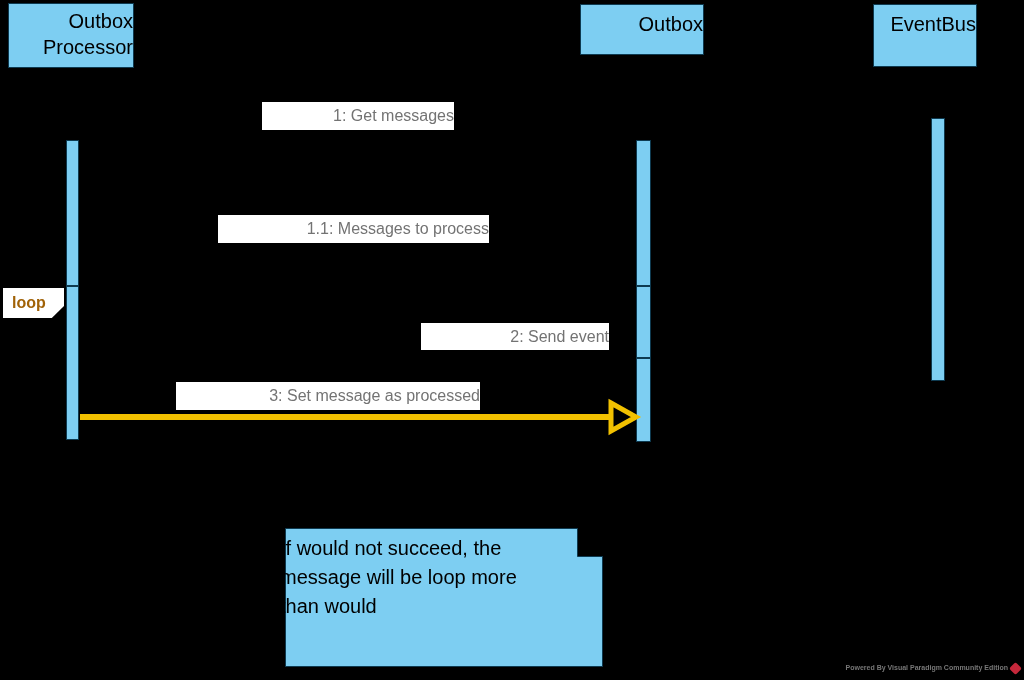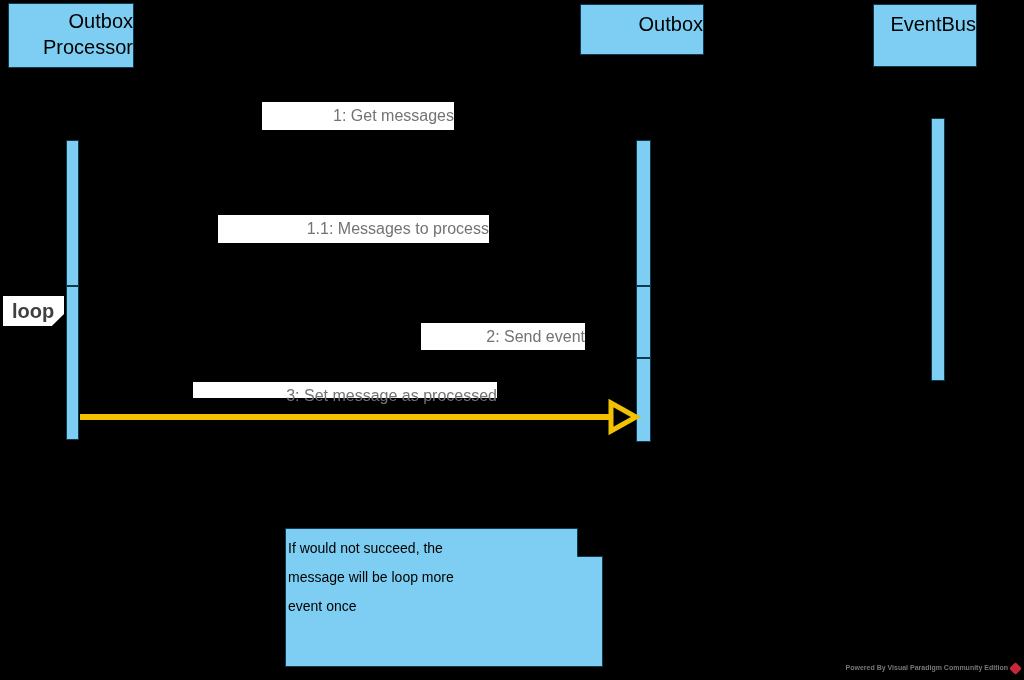--- a/index.html
+++ b/index.html
@@ -21,33 +21,33 @@
     position:absolute;background:#7DCEF2;border:1px solid #0E3A50;
     box-sizing:border-box;
   }
   
   .mlabel{
     position:absolute;background:#FFFFFF;color:#737373;font-size:16px;
     text-align:right;box-sizing:border-box;
   }
   .mlabel-1{left:262px;top:102px;width:192px;height:28px;line-height:28px;}
   .mlabel-2{left:218px;top:204px;width:271px;height:28px;line-height:28px;margin-top:11px;}
-  .mlabel-3{left:421px;top:323px;width:164px;height:27px;line-height:27px;}
-  .mlabel-4{left:193px;top:382px;width:304px;height:16px;line-height:28px;}
+  .mlabel-3{left:421px;top:323px;width:188px;height:27px;line-height:27px;}
+  .mlabel-4{left:176px;top:382px;width:304px;height:28px;line-height:28px;}
   
   .loop{
-    position:absolute;left:3px;top:296px;width:61px;height:30px;
-    background:#FFFFFF;color:#404040;font-weight:bold;font-size:20px;
+    position:absolute;left:3px;top:288px;width:61px;height:30px;
+    background:#FFFFFF;color:#a16207;font-weight:bold;font-size:16px;
     line-height:30px;padding-left:9px;box-sizing:border-box;
     clip-path:polygon(0 0,100% 0,100% 60%,80% 100%,0 100%);
   }
   
   .overlay{position:absolute;left:0;top:0;width:1024px;height:680px;}
   .note-text{
-    position:absolute;left:288px;top:534px;color:#000;font-size:14px;
+    position:absolute;left:280px;top:534px;color:#000;font-size:20px;
     line-height:29px;white-space:nowrap;
   }
   
   .wm{
     position:absolute;right:4px;top:662px;height:12px;display:flex;
     align-items:center;gap:3px;
   }
   .wm-text{
     color:#777777;font-size:7px;line-height:10px;white-space:nowrap;
     font-weight:bold;letter-spacing:0px;
@@ -92,21 +92,21 @@
   </svg>
 
   <div class="mlabel mlabel-1">1: Get messages</div>
   <div class="mlabel mlabel-2">1.1: Messages to process</div>
   <div class="mlabel mlabel-3">2: Send event</div>
   <div class="mlabel mlabel-4">3: Set message as processed</div>
 
   <div class="note-text">
     <div>If would not succeed, the</div>
     <div>message will be loop more</div>
-    <div>event once</div>
+    <div>than would</div>
   </div>
 
   <div class="wm">
     <span class="wm-text">Powered By Visual Paradigm Community Edition</span>
     <span class="wm-logo"></span>
   </div>
 
 </div>
 
 </body></html>

